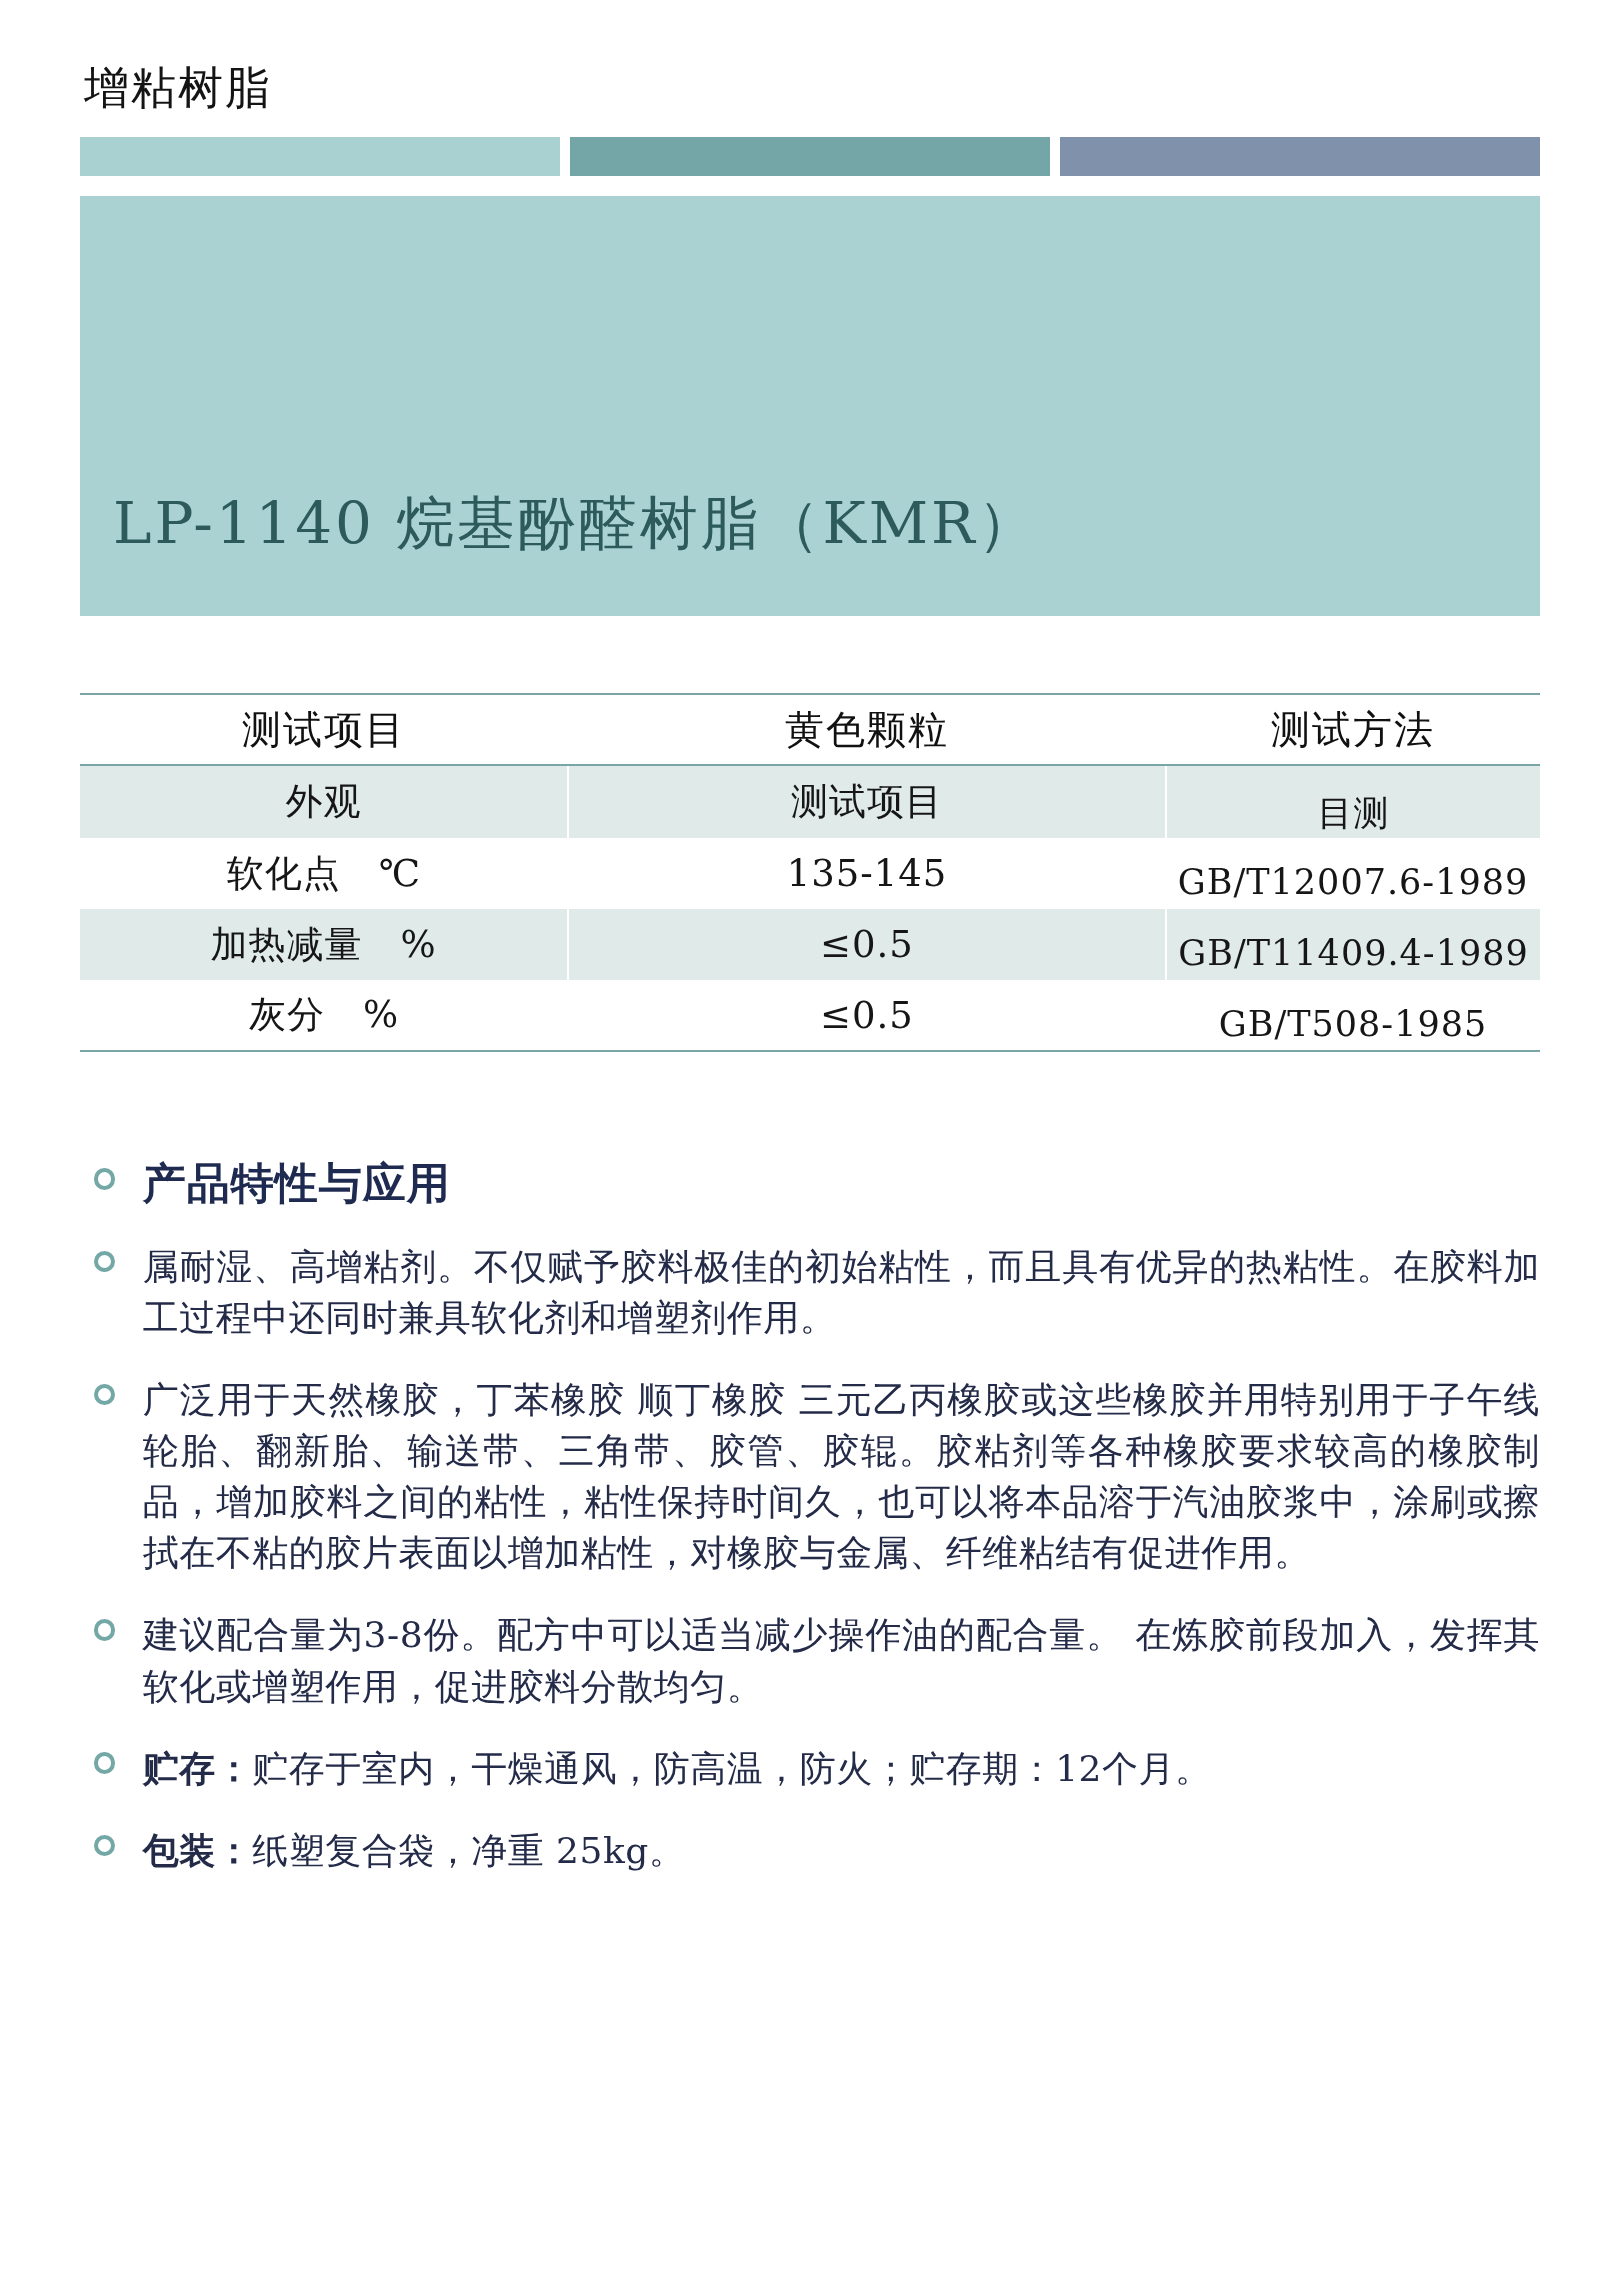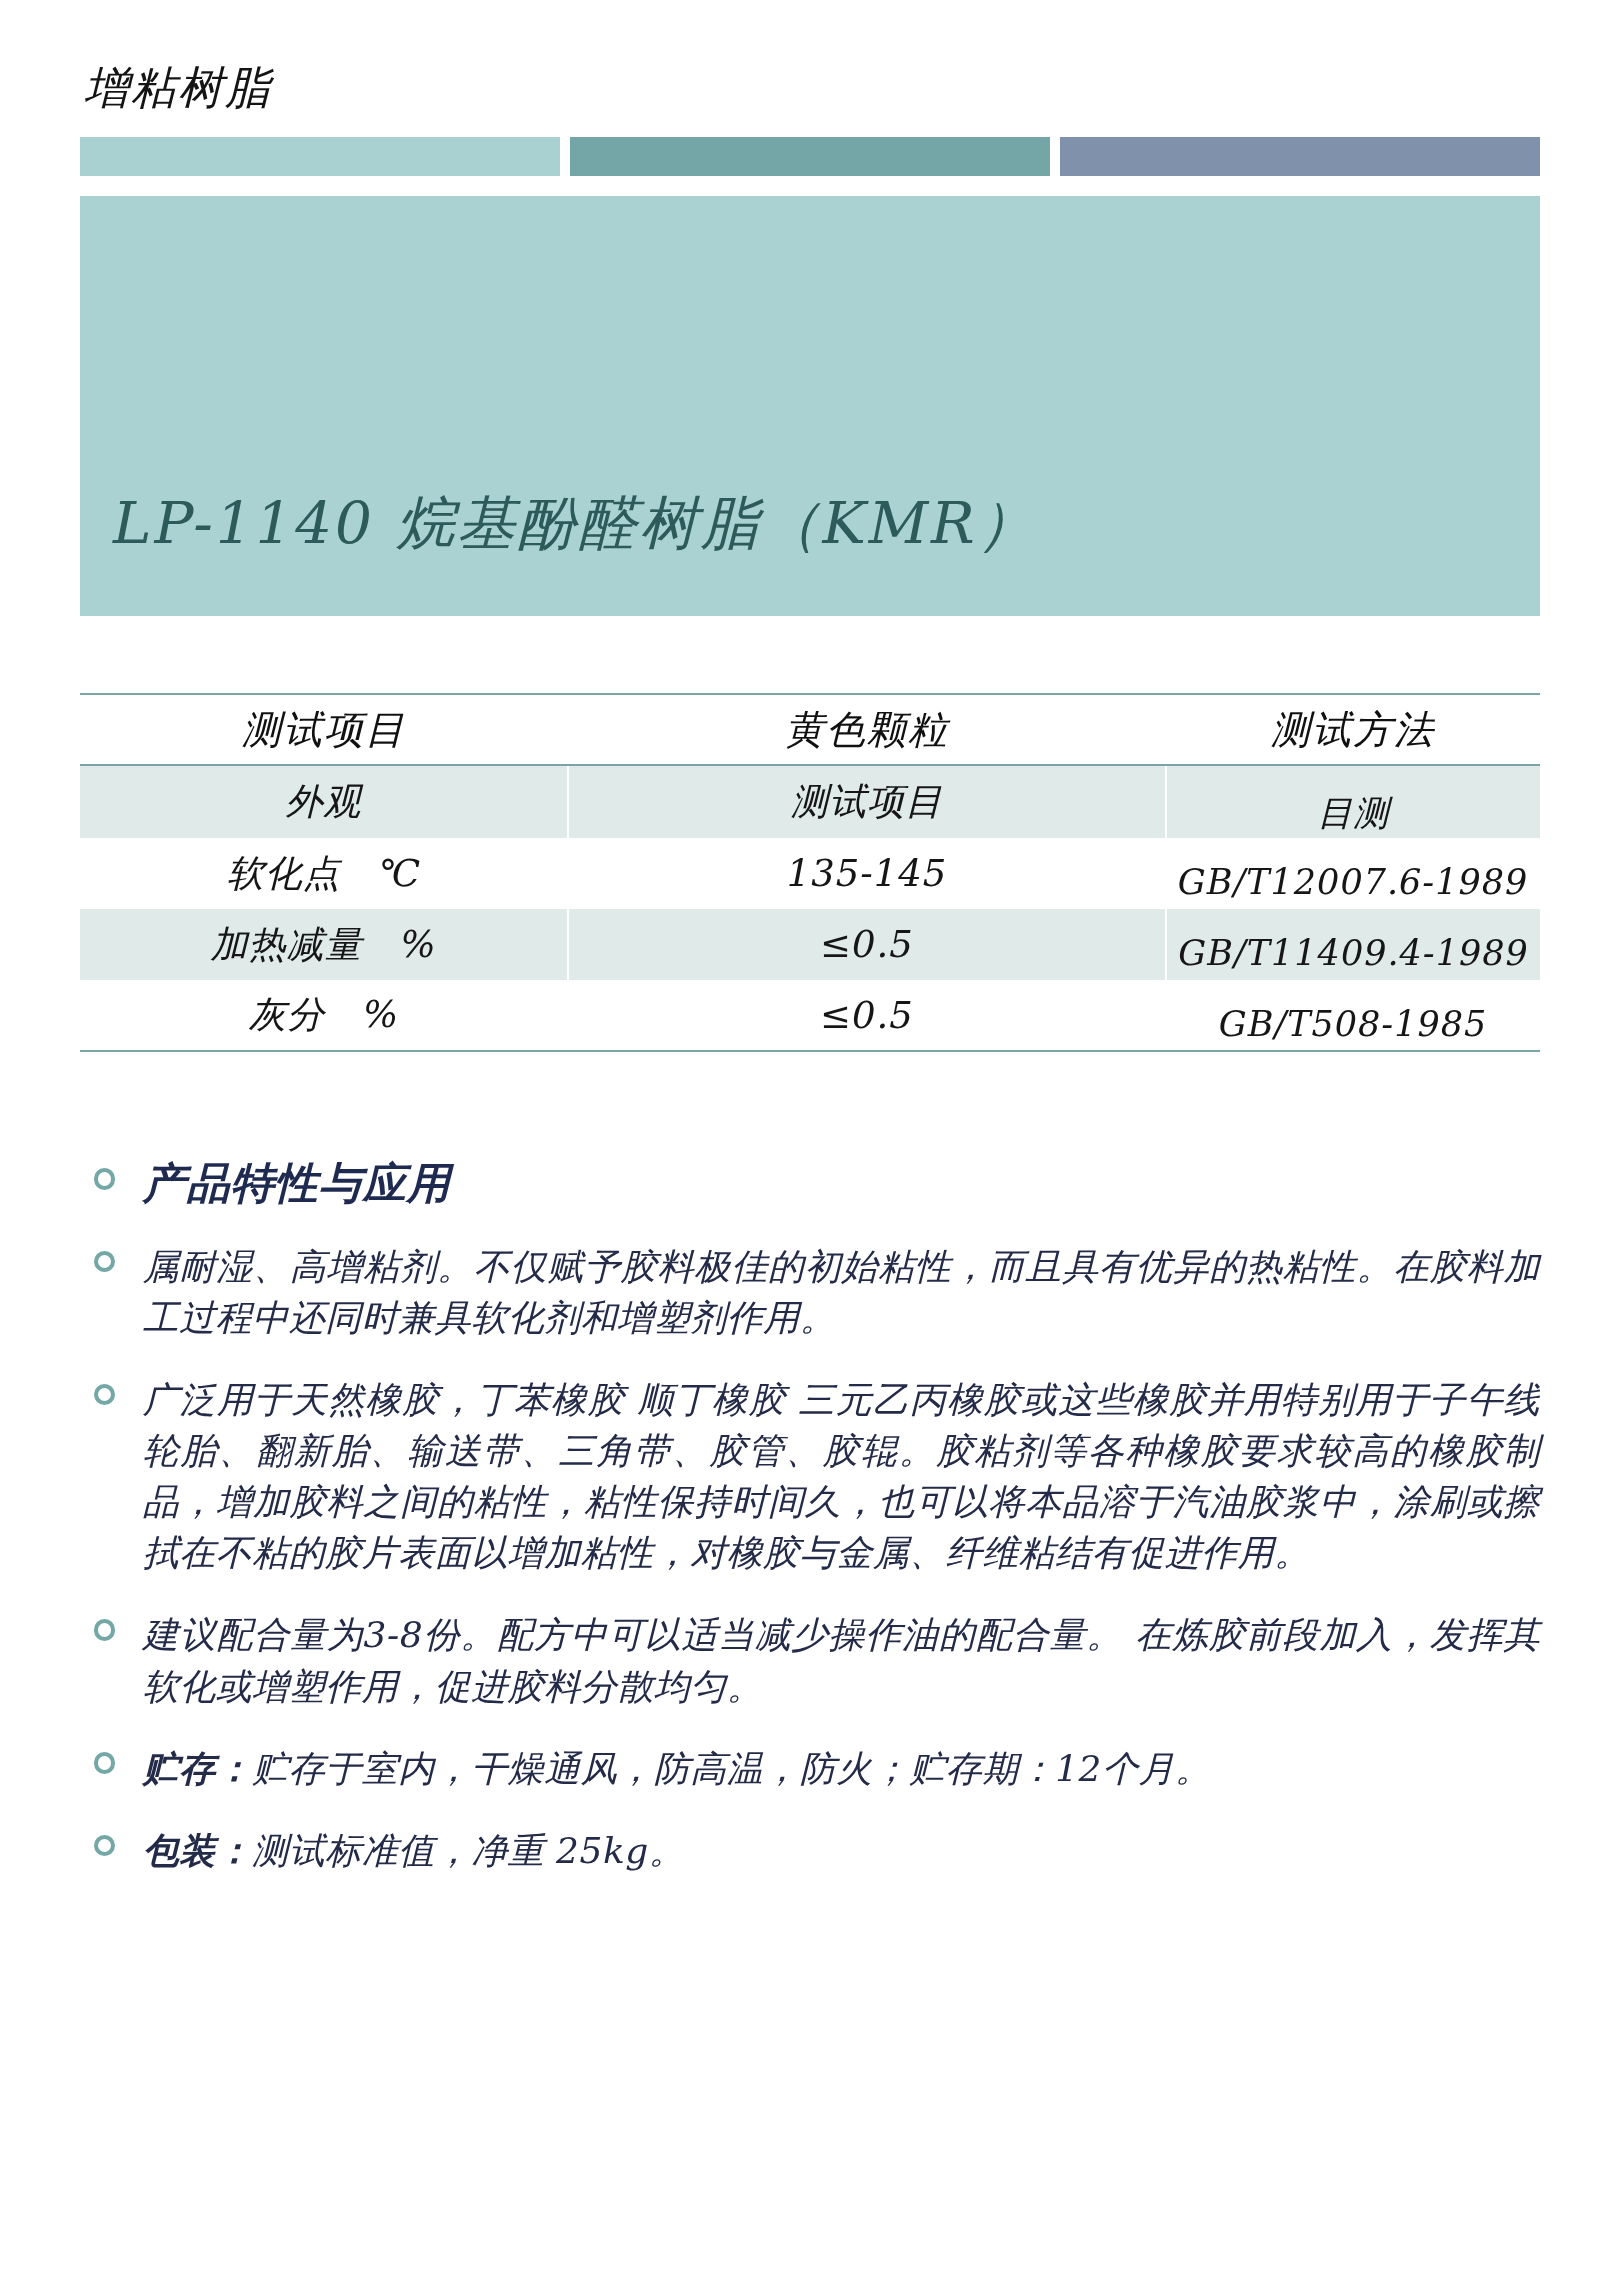--- a/index.html
+++ b/index.html
@@ -8,21 +8,21 @@
     --table-line:#79a5a6; --row-shade:#e0eae9;
     --ring:#74a8a6; --body-text:#242b49; --heading-text:#1f2a50;
   }
   *{box-sizing:border-box;}
   html,body{margin:0;padding:0;}
   body{
     width:1620px;height:2292px;background:#ffffff;
     font-family:"DejaVu Serif","Liberation Serif",serif;
     color:#1c1c1c;
   }
-  .page{position:relative;width:1620px;height:2292px;overflow:hidden;font-style:italic;}
+  .page{position:relative;width:1620px;height:2292px;overflow:hidden;}
 
   .category{
     margin:61px 0 0 84px;
     font-size:45px;line-height:1.2;color:#141414;
     font-family:"DejaVu Serif","Liberation Serif",serif;
     letter-spacing:2px;
   }
 
   .bars{margin:21.6px 0 0 80px;width:1460px;height:39px;display:flex;gap:9.8px;}
   .bar{flex:1;height:39px;}
@@ -158,19 +158,19 @@
       <span class="feature-text"><span class="lead"></span><span>建议配合量为3-8份。配方中可以适当减少操作油的配合量。 在炼胶前段加入，发挥其软化或增塑作用，促进胶料分散均匀。</span></span>
     </div>
 
     <div class="feature-row">
       <span class="ring"></span>
       <span class="feature-text"><span class="lead">贮存：</span><span>贮存于室内，干燥通风，防高温，防火；贮存期：12个月。</span></span>
     </div>
 
     <div class="feature-row">
       <span class="ring"></span>
-      <span class="feature-text"><span class="lead">包装：</span><span>测试标准值，净重 25kg。</span></span>
+      <span class="feature-text"><span class="lead">包装：</span><span>纸塑复合袋，净重 25kg。</span></span>
     </div>
 
   </div>
 
 </div>
 
 
 </body></html>

